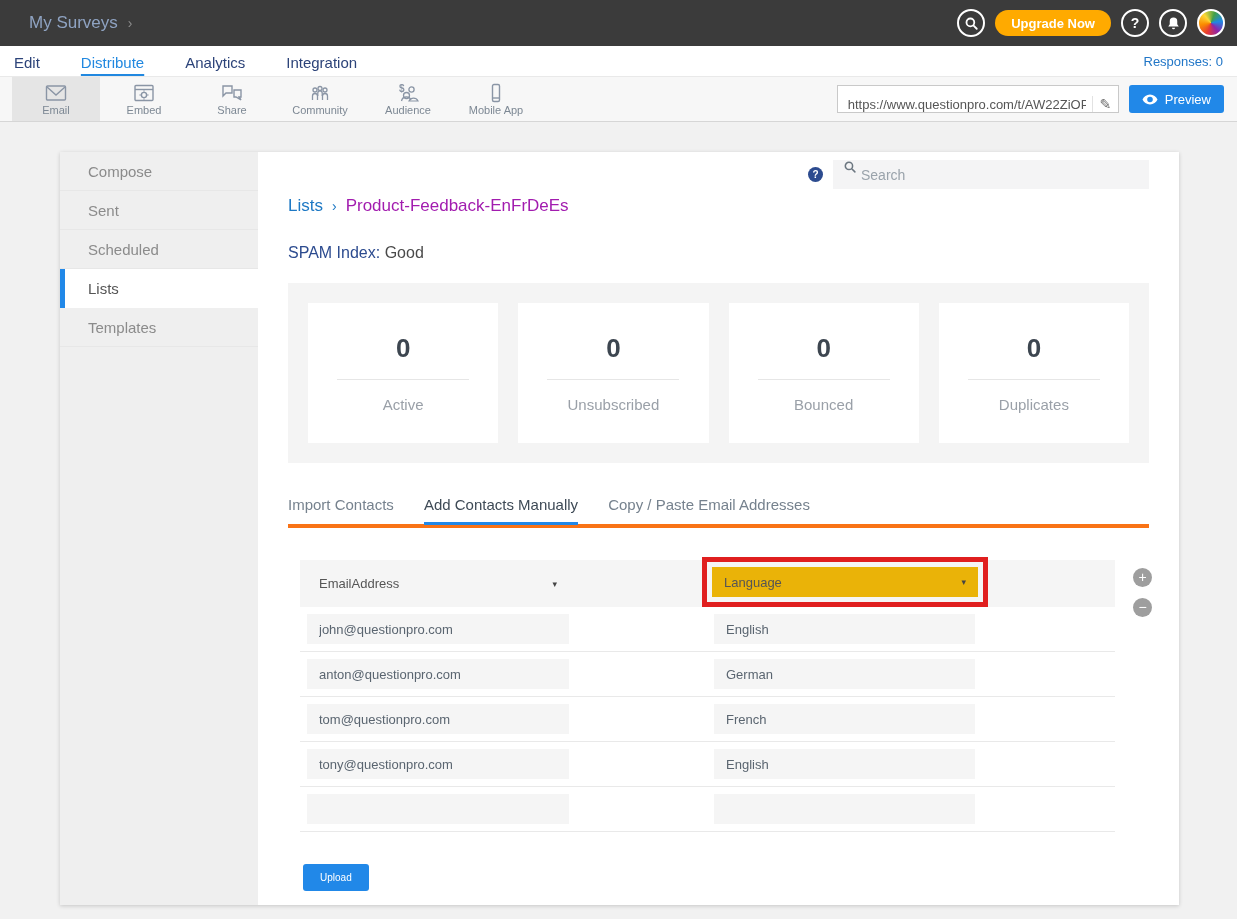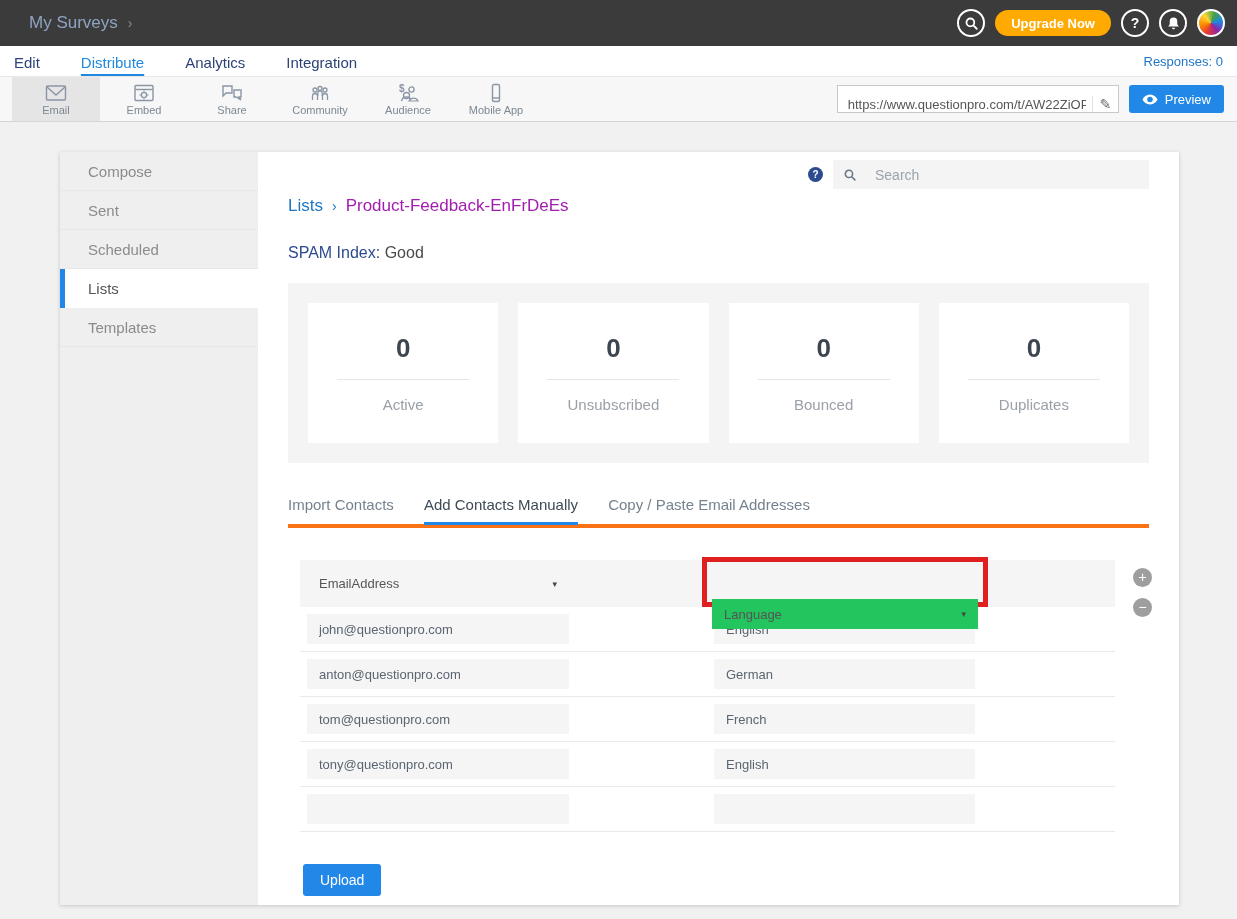--- a/index.html
+++ b/index.html
@@ -99,22 +99,22 @@
   }
   .main { flex:1; padding:0 30px; position:relative; }
   
   .search-row { margin-top:8px; display:flex; align-items:center; justify-content:flex-end; gap:10px; }
   .help-dot {
     width:15px; height:15px; border-radius:50%; background:#2c4b8f; color:#fff;
     font-size:10px; font-weight:bold; display:flex; align-items:center; justify-content:center;
     cursor:pointer;
   }
   .search-box {
-    width:316px; height:29px; background:#f4f4f5; display:flex; align-items:center;
-    gap:18px; padding:0 10px;
+    width:316px; height:29px; background:#f4f4f5; display:flex; 
+    gap:4px; padding:0 10px;
   }
   .search-box input {
     flex:1; border:none; background:transparent; outline:none; font-size:14px;
     color:#555; font-family:"Liberation Sans", sans-serif;
   }
   .search-box input::placeholder { color:#9aa3ab; }
   
   .crumb { margin-top:7px; font-size:17px; display:flex; gap:9px; align-items:center; }
   .crumb .link { color:#1d78c4; cursor:pointer; }
   .crumb .csep { color:#1d78c4; font-size:14px; }
@@ -141,36 +141,36 @@
   .dd {
     display:flex; align-items:center; justify-content:space-between;
     padding:0 12px; font-size:13px; color:#555; cursor:pointer;
   }
   .dd .caret { font-size:9px; color:#444; }
   .dd-email { position:absolute; left:7px; top:8px; width:262px; height:31px; }
   .red-box {
     position:absolute; left:402px; top:-3px; width:286px; height:50px;
     border:5px solid #e01f1f; padding:5px;
   }
-  .dd-lang { width:100%; height:100%; background:#22c55e;margin-top:32px; }
+  .dd-lang { width:100%; height:100%; background:#eab308; }
   .rowctrl { position:absolute; right:-37px; top:8px; display:flex; flex-direction:column; gap:11px; }
   .rc-btn {
     width:19px; height:19px; border-radius:50%; background:#9e9e9e; color:#fff;
     border:none; font-size:14px; line-height:17px; text-align:center; cursor:pointer; padding:0;
   }
   .trow { height:45px; display:flex; align-items:center; border-bottom:1px solid #e9e9e9; }
   .trow input {
     height:30px; border:none; background:#f5f5f5; font-size:13px; color:#5a6570;
     padding:0 12px; outline:none; font-family:"Liberation Sans", sans-serif;
   }
   .cell-email { margin-left:7px; width:262px; }
   .cell-lang { margin-left:145px; width:261px; }
   .upload-btn {
     margin:32px 0 0 15px; padding:8px 17px; background:#2188e8; color:#fff;
-    border:none; border-radius:3px; font-size:14px; cursor:pointer;
+    border:none; border-radius:3px; font-size:10px; cursor:pointer;
     font-family:"Liberation Sans", sans-serif;
   }
   svg { display:block; }
 </style>
 </head>
 <body>
 
 <header class="topbar">
   <div class="topbar-main">
     <div class="tb-crumbs">

